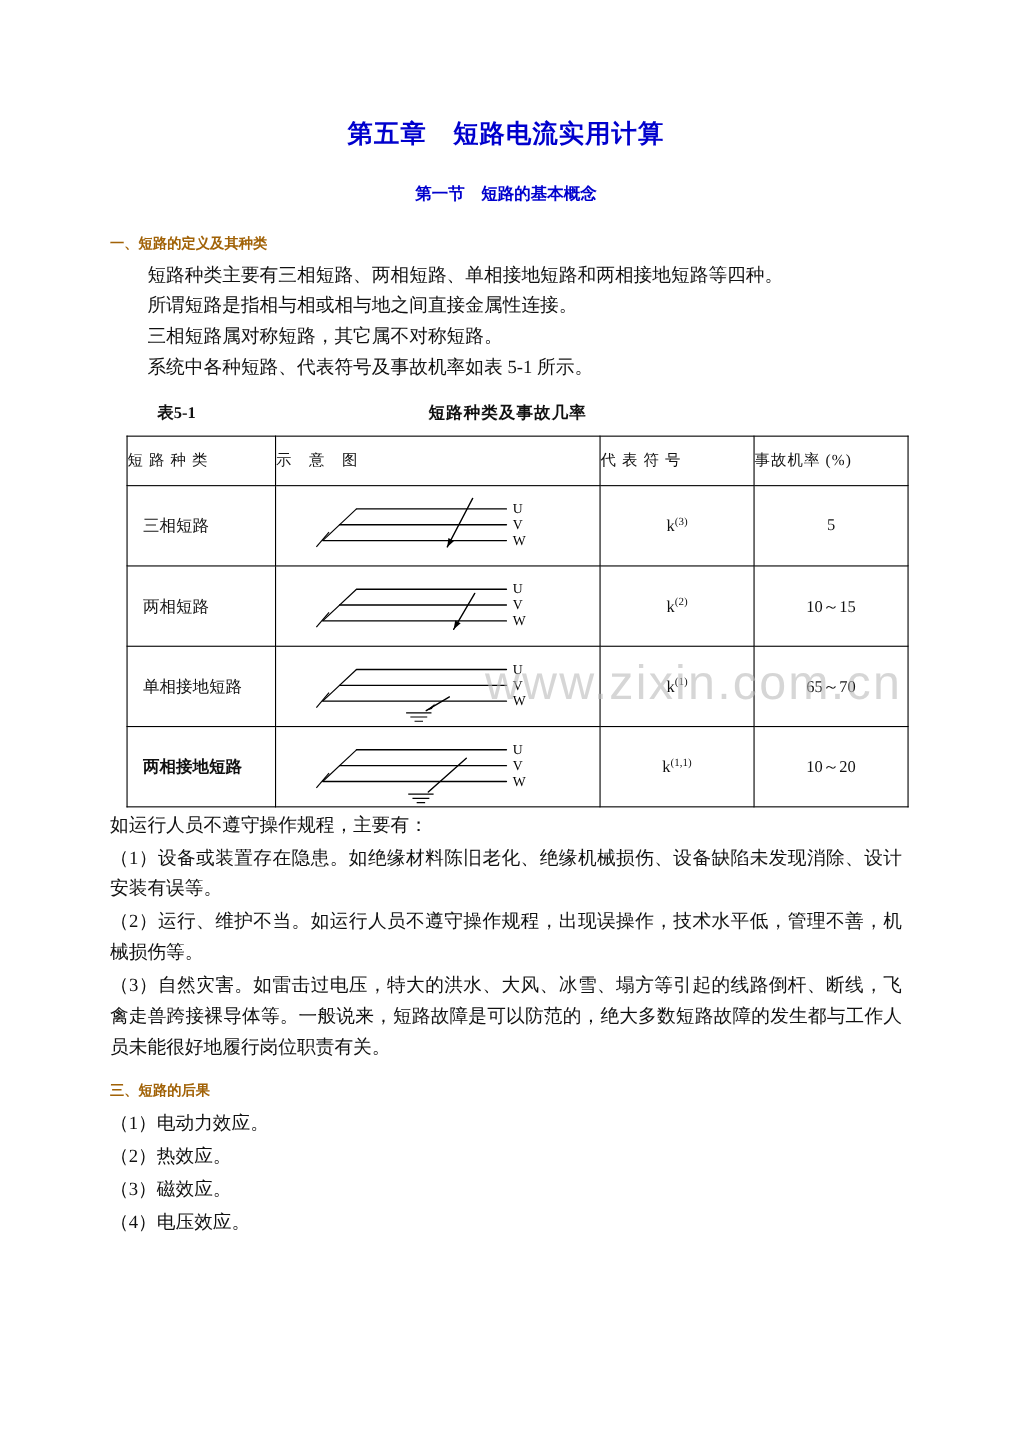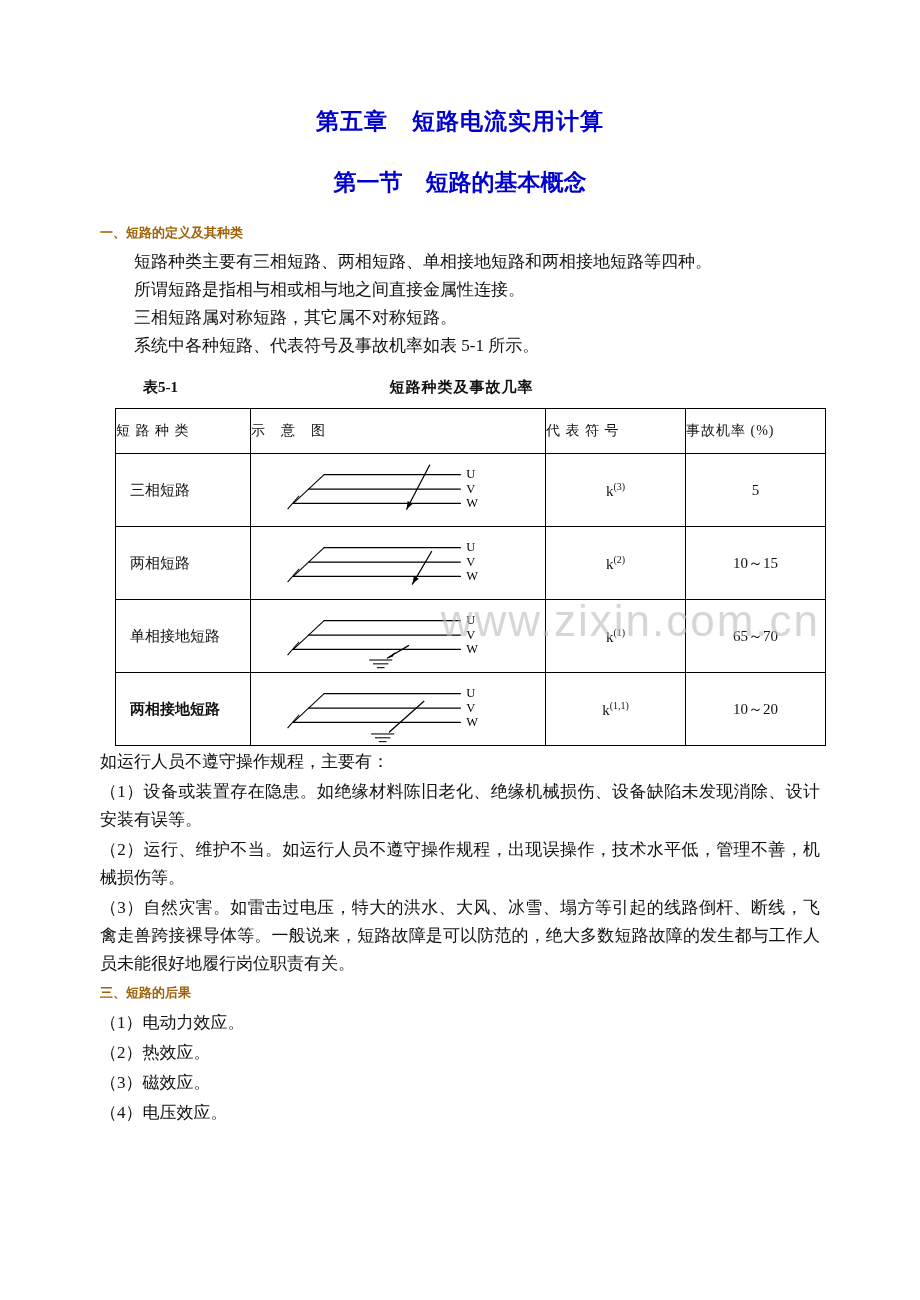--- a/index.html
+++ b/index.html
@@ -1,19 +1,19 @@
 <!DOCTYPE html>
 <html><head>
 <meta charset="utf-8">
 <style>
   html,body{margin:0;padding:0}
   body{width:920px;height:1300px;background:#ffffff;color:#111;font-family:"Liberation Serif",serif;overflow:hidden}
   .page{position:relative;width:920px;height:1104px;box-sizing:border-box;padding:106px 100px 0 100px}
   .doc-title{font-size:23px;font-weight:bold;color:#0000cd;text-align:center;letter-spacing:1px;margin:0}
-  .doc-subtitle{font-size:23px;font-weight:bold;color:#0000cd;text-align:center;margin:30px 0 0 0}
+  .doc-subtitle{font-size:15px;font-weight:bold;color:#0000cd;text-align:center;margin:30px 0 0 0}
   .sec-heading{font-size:13px;font-weight:bold;color:#a16207;margin:26px 0 6px 0}
   p.body{font-size:17px;line-height:28px;margin:0;text-align:justify}
   p.indent{text-indent:34px}
   .caption-row{position:relative;margin:18px 0 8px 15px;height:22px;font-weight:bold;font-size:15px}
   .caption-label{position:absolute;left:28px;top:0}
   .caption-text{position:absolute;left:0;right:12px;top:0;text-align:center;letter-spacing:1px}
   table.t{border-collapse:collapse;margin-left:15px;width:710px;table-layout:fixed}
   .t th,.t td{border:1px solid #000;padding:0}
   .t th{height:44px;font-size:14px;font-weight:normal;text-align:left;letter-spacing:1px}
   .t td{height:72px;font-size:15px}
@@ -161,20 +161,20 @@
   <div class="watermark">www.zixin.com.cn</div>
 
   <div class="sec2">
     <p class="body">如运行人员不遵守操作规程，主要有：</p>
     <p class="body">（1）设备或装置存在隐患。如绝缘材料陈旧老化、绝缘机械损伤、设备缺陷未发现消除、设计安装有误等。</p>
     <p class="body">（2）运行、维护不当。如运行人员不遵守操作规程，出现误操作，技术水平低，管理不善，机械损伤等。</p>
     <p class="body">（3）自然灾害。如雷击过电压，特大的洪水、大风、冰雪、塌方等引起的线路倒杆、断线，飞禽走兽跨接裸导体等。一般说来，短路故障是可以防范的，绝大多数短路故障的发生都与工作人员未能很好地履行岗位职责有关。</p>
   </div>
 
   <div class="list">
-    <h3 class="sec-heading" style="margin-top:6px">三、短路的后果</h3>
+    <h3 class="sec-heading" style="margin-top:16px">三、短路的后果</h3>
     <p class="body">（1）电动力效应。</p>
     <p class="body">（2）热效应。</p>
     <p class="body">（3）磁效应。</p>
     <p class="body">（4）电压效应。</p>
   </div>
 
 </div>
 
 </body></html>

